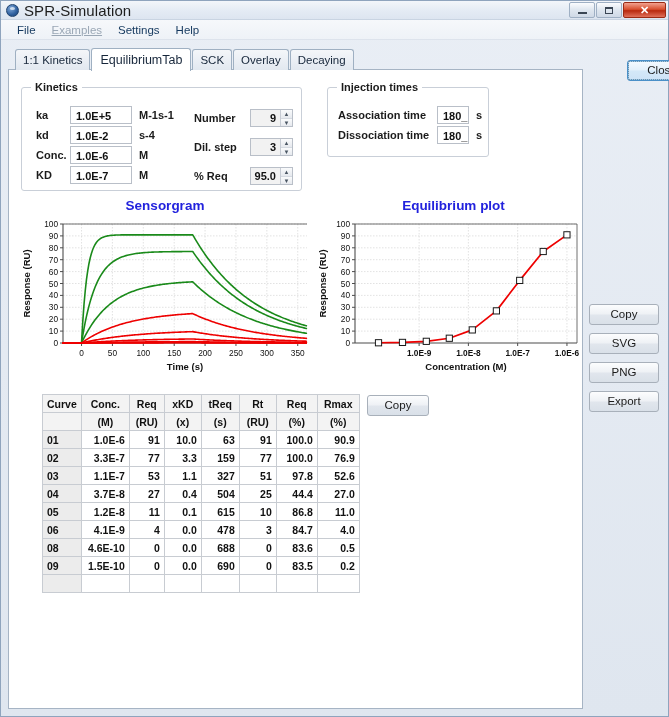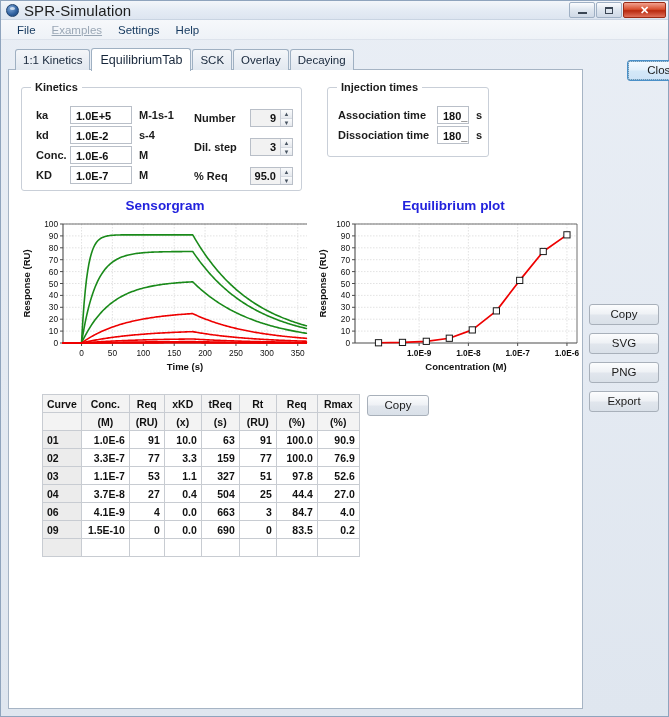--- a/index.html
+++ b/index.html
@@ -497,28 +497,48 @@
                   <td class="rowhdr">04</td>
                   <td class="num">3.7E-8</td>
                   <td class="num">27</td>
                   <td class="num">0.4</td>
                   <td class="num">504</td>
                   <td class="num">25</td>
                   <td class="num">44.4</td>
                   <td class="num">27.0</td>
                 </tr>
                 <tr>
+                  <td class="rowhdr">05</td>
+                  <td class="num">1.2E-8</td>
+                  <td class="num">11</td>
+                  <td class="num">0.1</td>
+                  <td class="num">615</td>
+                  <td class="num">10</td>
+                  <td class="num">86.8</td>
+                  <td class="num">11.0</td>
+                </tr>
+                <tr>
                   <td class="rowhdr">06</td>
                   <td class="num">4.1E-9</td>
                   <td class="num">4</td>
                   <td class="num">0.0</td>
-                  <td class="num">663</td>
+                  <td class="num">478</td>
                   <td class="num">3</td>
                   <td class="num">84.7</td>
                   <td class="num">4.0</td>
+                </tr>
+                <tr>
+                  <td class="rowhdr">08</td>
+                  <td class="num">4.6E-10</td>
+                  <td class="num">0</td>
+                  <td class="num">0.0</td>
+                  <td class="num">688</td>
+                  <td class="num">0</td>
+                  <td class="num">83.6</td>
+                  <td class="num">0.5</td>
                 </tr>
                 <tr>
                   <td class="rowhdr">09</td>
                   <td class="num">1.5E-10</td>
                   <td class="num">0</td>
                   <td class="num">0.0</td>
                   <td class="num">690</td>
                   <td class="num">0</td>
                   <td class="num">83.5</td>
                   <td class="num">0.2</td>

